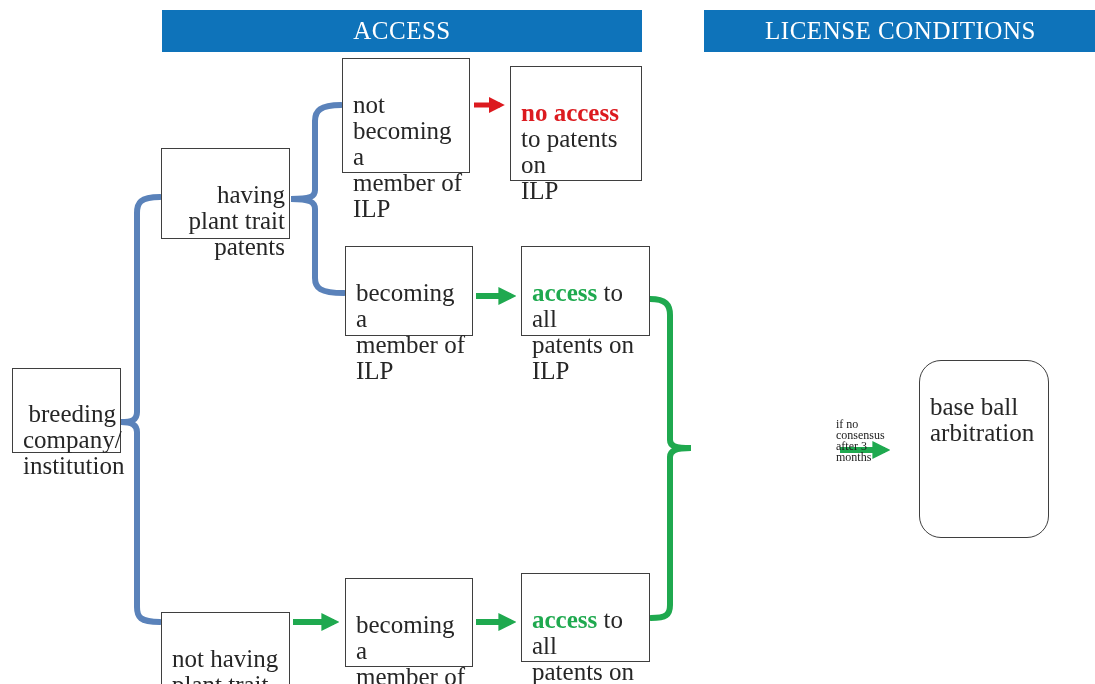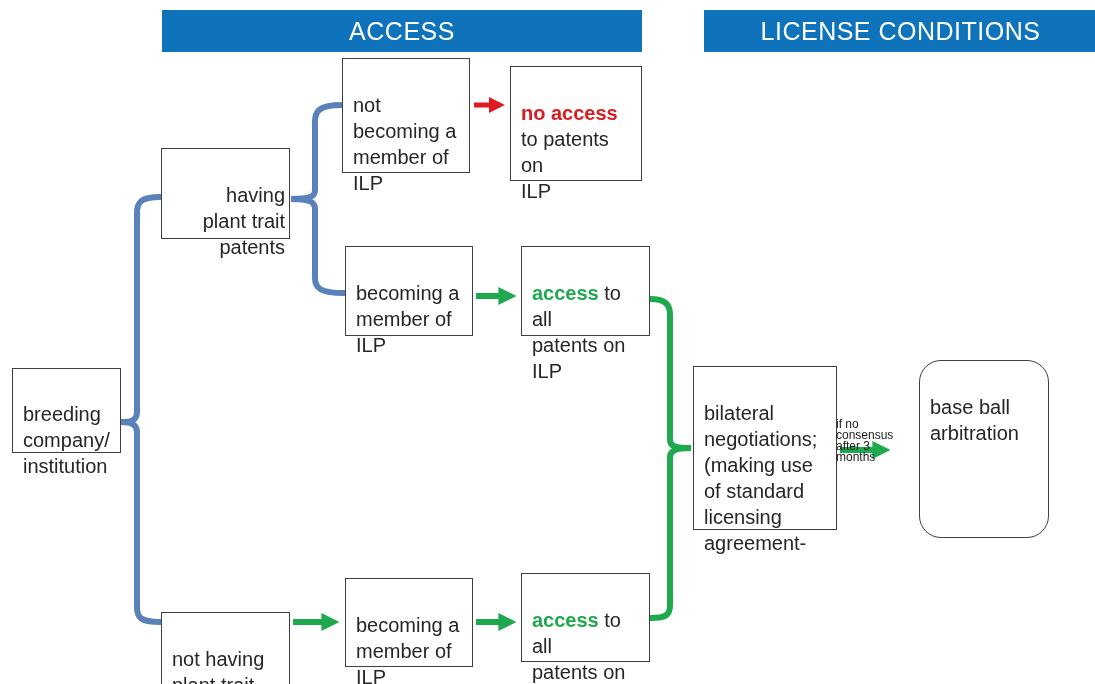--- a/index.html
+++ b/index.html
@@ -7,44 +7,44 @@
     --header-text:#ffffff;
     --box-border:#3f3f3f;
     --text:#262626;
     --connector-blue:#5a82ba;
     --green:#1fa94f;
     --red:#dc1a1f;
     --bg:#ffffff;
   }
   html,body{margin:0;padding:0;background:var(--bg);}
   body{font-family:"Liberation Sans", sans-serif;color:var(--text);}
-  .canvas{position:relative;width:1095px;height:684px;background:var(--bg);overflow:hidden;}
+  .canvas{position:relative;width:1095px;height:684px;background:var(--bg);overflow:hidden;font-family:Liberation Serif, serif;}
 
   .hdr{
     position:absolute;height:42px;background:var(--header-bg);color:var(--header-text);
     display:flex;align-items:center;justify-content:center;
     font-size:25px;letter-spacing:.5px;
   }
   .hdr-access{left:162px;top:10px;width:480px;}
   .hdr-license{left:692px;top:10px;width:393px;margin-left:12px;}
 
   .box{
     position:absolute;background:#fff;border:1.5px solid var(--box-border);
     box-sizing:border-box;padding:7px 4px 0 10px;
-    font-size:20px;line-height:26px;white-space:pre-line;
+    font-size:25px;line-height:26px;white-space:pre-line;
   }
   .hl-red{color:var(--red);font-weight:bold;}
   .hl-green{color:var(--green);font-weight:bold;}
 
   .b-not-becoming {left:342px;top:58px; width:128px;height:115px;}
   .b-no-access    {left:510px;top:58px; width:132px;height:115px;margin-top:8px;}
   .b-having       {left:161px;top:148px;width:129px;height:91px;text-align:right;}
   .b-becoming-top {left:345px;top:246px;width:128px;height:90px;}
   .b-access-top   {left:521px;top:246px;width:129px;height:90px;}
-  .b-breeding     {left:12px; top:368px;width:109px;height:85px;padding-top:6px;}
+  .b-breeding     {left:12px; top:368px;width:109px;height:85px;padding-top:6px;text-align:right;}
   .b-bilateral    {left:693px;top:366px;width:144px;height:164px;}
   .b-baseball     {left:919px;top:360px;width:130px;height:178px;border-radius:22px;}
   .b-not-having   {left:161px;top:612px;width:129px;height:89px;}
   .b-becoming-bot {left:345px;top:578px;width:128px;height:89px;}
   .b-access-bot   {left:521px;top:573px;width:129px;height:89px;}
 
   .arrow-label{
     position:absolute;left:836px;top:419px;width:64px;
     font-size:12px;line-height:11px;white-space:pre-line;color:#1a1a1a;
   }
@@ -126,28 +126,20 @@
 patents on
 ILP</span>
   </div>
 
   <div class="box b-breeding">
     <span>breeding
 company/
 institution</span>
   </div>
 
-  <div class="box b-bilateral">
-    <span>bilateral
-negotiations;
-(making use
-of standard
-licensing
-agreement-</span>
-  </div>
 
   <div class="box b-baseball">
     <span>base ball
 arbitration</span>
   </div>
 
   <div class="box b-not-having">
     <span>not having
 plant trait
 patents</span>

